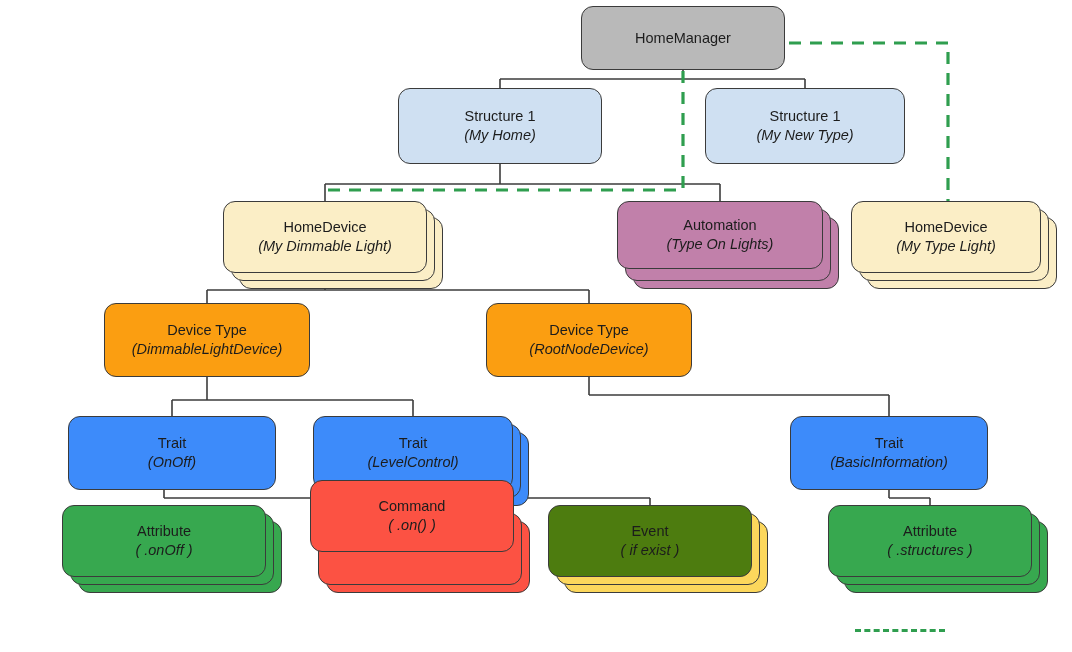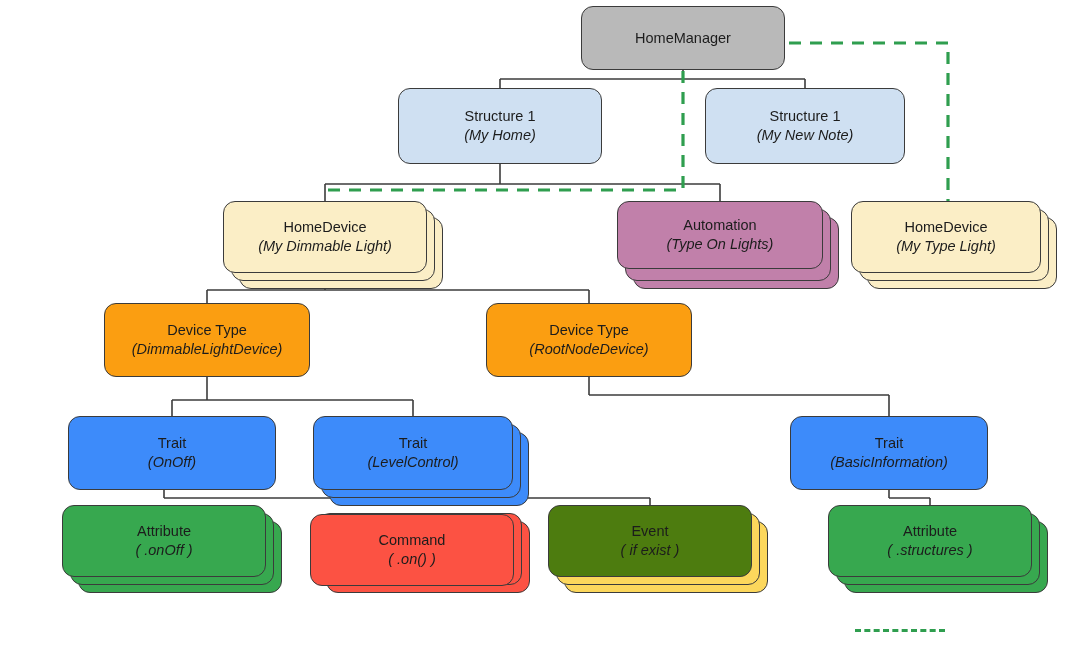--- a/index.html
+++ b/index.html
@@ -100,21 +100,21 @@
   <div id="nodes-layer">
       <div class="node" style="left: 581px; top: 6px; width: 204px; height: 64px; background: rgb(185, 185, 185);">
         <span class="l1">HomeManager</span>
       </div>
       <div class="node" style="left: 398px; top: 88px; width: 204px; height: 76px; background: rgb(207, 224, 242);">
         <span class="l1">Structure 1</span>
         <span class="l2">(My Home)</span>
       </div>
       <div class="node" style="left: 705px; top: 88px; width: 200px; height: 76px; background: rgb(207, 224, 242);">
         <span class="l1">Structure 1</span>
-        <span class="l2">(My New Note)</span>
+        <span class="l2">(My New Type)</span>
       </div>
       <div class="deck" style="left: 239px; top: 217px; width: 204px; height: 72px; background: rgb(251, 238, 198); z-index: 1;"></div>
       <div class="deck" style="left: 231px; top: 209px; width: 204px; height: 72px; background: rgb(251, 238, 198); z-index: 2;"></div>
       <div class="node" style="left: 223px; top: 201px; width: 204px; height: 72px; background: rgb(251, 238, 198);">
         <span class="l1">HomeDevice</span>
         <span class="l2">(My Dimmable Light)</span>
       </div>
       <div class="deck" style="left: 633px; top: 217px; width: 206px; height: 72px; background: rgb(193, 128, 170); z-index: 1;"></div>
       <div class="deck" style="left: 625px; top: 209px; width: 206px; height: 72px; background: rgb(193, 128, 170); z-index: 2;"></div>
       <div class="node" style="left: 617px; top: 201px; width: 206px; height: 68px; background: rgb(193, 128, 170);">
@@ -150,21 +150,21 @@
         <span class="l2">(BasicInformation)</span>
       </div>
       <div class="deck" style="left: 78px; top: 521px; width: 204px; height: 72px; background: rgb(55, 168, 79); z-index: 1;"></div>
       <div class="deck" style="left: 70px; top: 513px; width: 204px; height: 72px; background: rgb(55, 168, 79); z-index: 2;"></div>
       <div class="node" style="left: 62px; top: 505px; width: 204px; height: 72px; background: rgb(55, 168, 79);">
         <span class="l1">Attribute</span>
         <span class="l2">( .onOff )</span>
       </div>
       <div class="deck" style="left: 326px; top: 521px; width: 204px; height: 72px; background: rgb(252, 82, 67); z-index: 1;"></div>
       <div class="deck" style="left: 318px; top: 513px; width: 204px; height: 72px; background: rgb(252, 82, 67); z-index: 2;"></div>
-      <div class="node" style="left: 310px; top: 514px; width: 204px; height: 72px; background: rgb(252, 82, 67);">
+      <div class="node" style="left: 310px; top: 480px; width: 204px; height: 72px; background: rgb(252, 82, 67);">
         <span class="l1">Command</span>
         <span class="l2">( .on() )</span>
       </div>
       <div class="deck" style="left: 564px; top: 521px; width: 204px; height: 72px; background: rgb(252, 215, 92); z-index: 1;"></div>
       <div class="deck" style="left: 556px; top: 513px; width: 204px; height: 72px; background: rgb(252, 215, 92); z-index: 2;"></div>
       <div class="node" style="left: 548px; top: 505px; width: 204px; height: 72px; background: #4d7c0f;">
         <span class="l1">Event</span>
         <span class="l2">( if exist )</span>
       </div>
       <div class="deck" style="left: 844px; top: 521px; width: 204px; height: 72px; background: rgb(55, 168, 79); z-index: 1;"></div>

